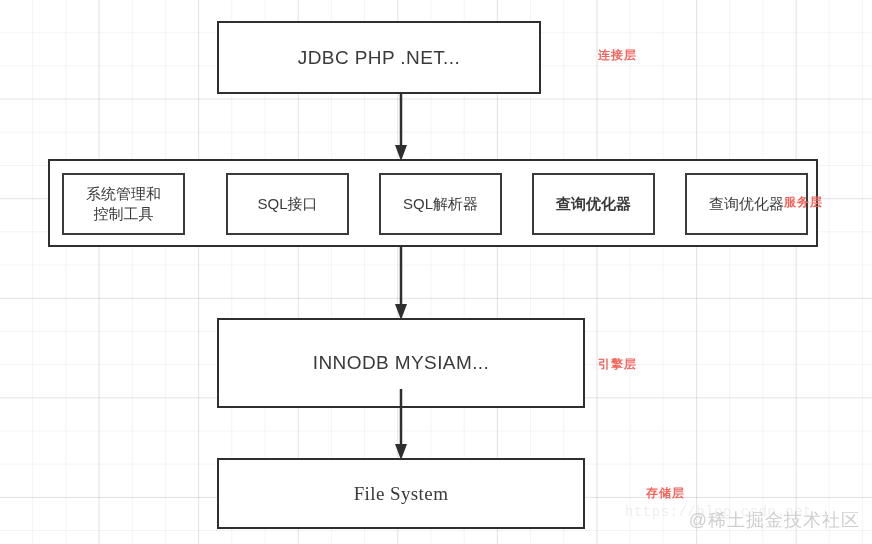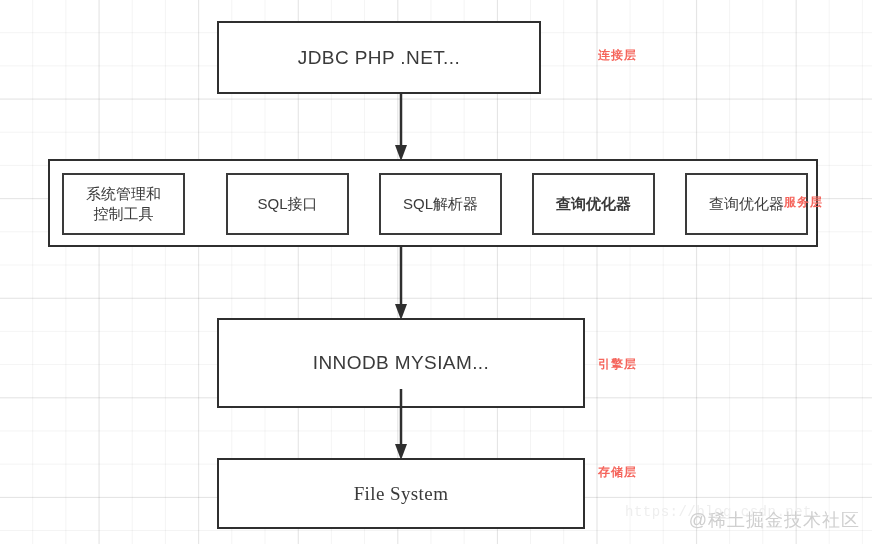--- a/index.html
+++ b/index.html
@@ -99,21 +99,21 @@
     position: absolute;
     color: #f5655c;
     font-weight: bold;
     font-size: 12px;
     letter-spacing: 1px;
     white-space: nowrap;
   }
   #label-connection { left: 598px; top: 47px; }
   #label-service    { left: 784px; top: 194px; text-align: right; }
   #label-engine     { left: 598px; top: 345px; margin-top: 11px; }
-  #label-storage    { left: 598px; top: 464px; }
+  #label-storage    { left: 598px; top: 485px; padding-left: 48px; }
 
   
   .arrow {
     position: absolute;
     left: 394px;
     width: 14px;
   }
   .arrow svg { display: block; overflow: visible; }
 
   #arrow-1 { top: 93px;  height: 68px; }

